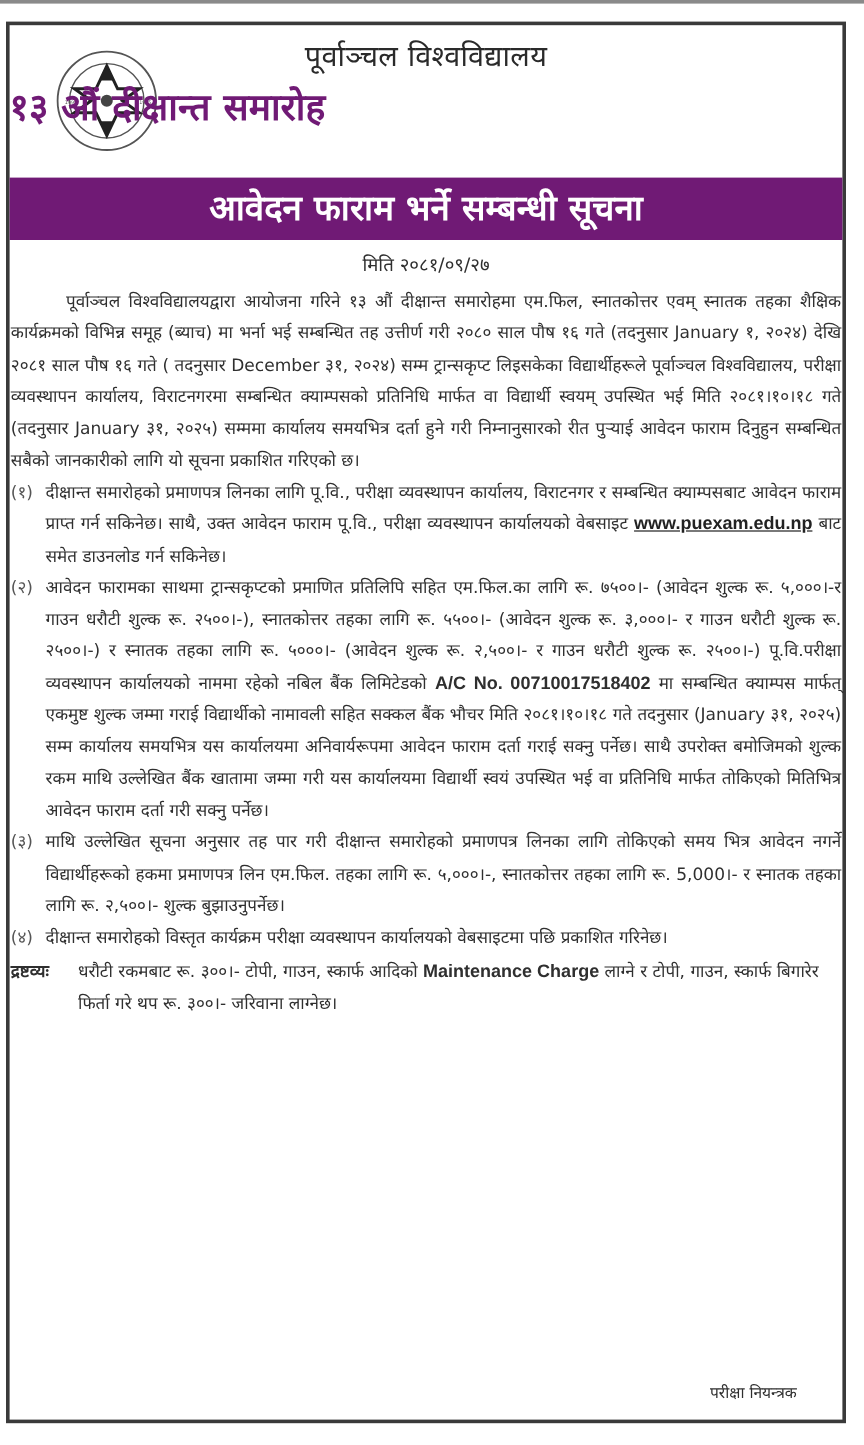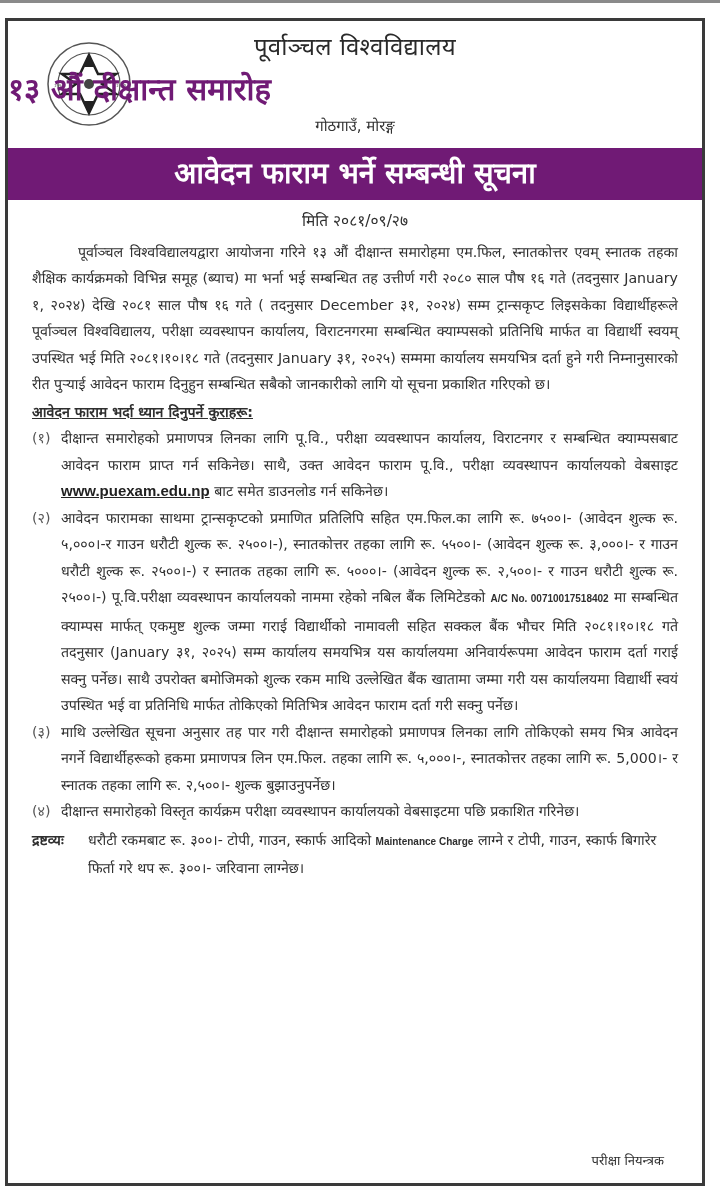--- a/index.html
+++ b/index.html
@@ -28,32 +28,32 @@
     position: absolute; left: 0; width: 100%; top: 94px; text-align: center;
     font-size: 15px; color: #333;
   }
   .title-bar {
     position: absolute; left: 0; top: 127px; width: 100%; height: 52px;
     background: #701a75; color: #fff; text-align: center;
     font-size: 29px; font-weight: bold; line-height: 50px;
   }
   .content {
     position: absolute; left: 0; top: 179px; width: 100%;
-    padding: 0 24px; box-sizing: border-box;
+    padding: 0 1px; box-sizing: border-box;
     font-size: 14.2px; line-height: 26.5px; color: #2f2f2f;
   }
   .date { text-align: center; font-size: 15.5px; margin-top: 8px; margin-bottom: 4px; }
   .intro { text-align: justify; text-indent: 46px; margin: 0; }
   .section-heading {
     font-weight: bold; text-decoration: underline; margin-top: 1px; font-size: 14.2px;
   }
   .item { display: flex; text-align: justify; }
   .item-num { width: 29px; flex: 0 0 29px; color: #555; }
   .item-text { flex: 1; }
-  .bold-en { font-weight: bold; font-family: "Liberation Sans", sans-serif; font-size: 10px; }
+  .bold-en { font-weight: bold; font-family: "Liberation Sans", sans-serif; font-size: 15px; }
   .link { font-weight: bold; text-decoration: underline; font-family: Liberation Sans, sans-serif; font-size: 15px; color: #222; }
   .note { display: flex; margin-top: 2px; }
   .note-label { font-weight: bold; width: 56px; flex: 0 0 56px; }
   .note-text { flex: 1; }
   .signature {
     position: absolute; right: 38px; bottom: 14px; font-size: 13px; color: #2f2f2f;
   }
 </style>
 </head>
 <body>
@@ -70,31 +70,29 @@
         <path d="M43 14 L52 33 L70 33 L56 43 L70 53 L52 53 L43 72 L34 53 L16 53 L30 43 L16 33 L34 33 Z" fill="none" stroke="#222" stroke-width="2.5"></path>
         <path d="M43 14 L48 26 L38 26 Z" fill="#222"></path>
         <path d="M43 72 L48 60 L38 60 Z" fill="#222"></path>
         <circle cx="43" cy="43" r="5" fill="#444"></circle>
         <text x="8" y="46" font-size="4" fill="#555" font-family="DejaVu Sans, sans-serif">1995</text>
         <text x="70" y="46" font-size="4" fill="#555" font-family="DejaVu Sans, sans-serif">1995</text>
       </svg>
     </div>
     <div class="uni-name">पूर्वाञ्चल विश्वविद्यालय</div>
     <div class="event-name">१३ औं दीक्षान्त समारोह</div>
-    <div class="place">गोठगाउँ, मोरङ्ग</div>
   </div>
 
   <div class="title-bar">आवेदन फाराम भर्ने सम्बन्धी सूचना</div>
 
   <div class="content">
     <div class="date">मिति २०८१/०९/२७</div>
 
     <p class="intro">पूर्वाञ्चल विश्वविद्यालयद्वारा आयोजना गरिने १३ औं दीक्षान्त समारोहमा एम.फिल, स्नातकोत्तर एवम् स्नातक तहका शैक्षिक कार्यक्रमको विभिन्न समूह (ब्याच) मा भर्ना भई सम्बन्धित तह उत्तीर्ण गरी २०८० साल पौष १६ गते (तदनुसार January १, २०२४) देखि २०८१ साल पौष १६ गते ( तदनुसार December ३१, २०२४) सम्म ट्रान्सकृप्ट लिइसकेका विद्यार्थीहरूले पूर्वाञ्चल विश्वविद्यालय, परीक्षा व्यवस्थापन कार्यालय, विराटनगरमा सम्बन्धित क्याम्पसको प्रतिनिधि मार्फत वा विद्यार्थी स्वयम् उपस्थित भई मिति २०८१।१०।१८ गते (तदनुसार January ३१, २०२५) सम्ममा कार्यालय समयभित्र दर्ता हुने गरी निम्नानुसारको रीत पुऱ्याई आवेदन फाराम दिनुहुन सम्बन्धित सबैको जानकारीको लागि यो सूचना प्रकाशित गरिएको छ।</p>
 
-    <div class="section-heading">आवेदन फाराम भर्दा ध्यान दिनुपर्ने कुराहरू:</div>
 
     <div class="item">
       <span class="item-num">(१)</span>
       <span class="item-text"><span>दीक्षान्त समारोहको प्रमाणपत्र लिनका लागि पू.वि., परीक्षा व्यवस्थापन कार्यालय, विराटनगर र सम्बन्धित क्याम्पसबाट आवेदन फाराम प्राप्त गर्न सकिनेछ। साथै, उक्त आवेदन फाराम पू.वि., परीक्षा व्यवस्थापन कार्यालयको वेबसाइट </span><a class="link">www.puexam.edu.np</a><span> बाट समेत डाउनलोड गर्न सकिनेछ।</span></span>
     </div>
 
     <div class="item">
       <span class="item-num">(२)</span>
       <span class="item-text"><span>आवेदन फारामका साथमा ट्रान्सकृप्टको प्रमाणित प्रतिलिपि सहित एम.फिल.का लागि रू. ७५००।- (आवेदन शुल्क रू. ५,०००।-र गाउन धरौटी शुल्क रू. २५००।-), स्नातकोत्तर तहका लागि रू. ५५००।- (आवेदन शुल्क रू. ३,०००।- र गाउन धरौटी शुल्क रू. २५००।-) र स्नातक तहका लागि रू. ५०००।- (आवेदन शुल्क रू. २,५००।- र गाउन धरौटी शुल्क रू. २५००।-) पू.वि.परीक्षा व्यवस्थापन कार्यालयको नाममा रहेको नबिल बैंक लिमिटेडको </span><span class="bold-en">A/C No. 00710017518402</span><span> मा सम्बन्धित क्याम्पस मार्फत् एकमुष्ट शुल्क जम्मा गराई विद्यार्थीको नामावली सहित सक्कल बैंक भौचर मिति २०८१।१०।१८ गते तदनुसार (January ३१, २०२५) सम्म कार्यालय समयभित्र यस कार्यालयमा अनिवार्यरूपमा आवेदन फाराम दर्ता गराई सक्नु पर्नेछ। साथै उपरोक्त बमोजिमको शुल्क रकम माथि उल्लेखित बैंक खातामा जम्मा गरी यस कार्यालयमा विद्यार्थी स्वयं उपस्थित भई वा प्रतिनिधि मार्फत तोकिएको मितिभित्र आवेदन फाराम दर्ता गरी सक्नु पर्नेछ।</span></span>
     </div>

